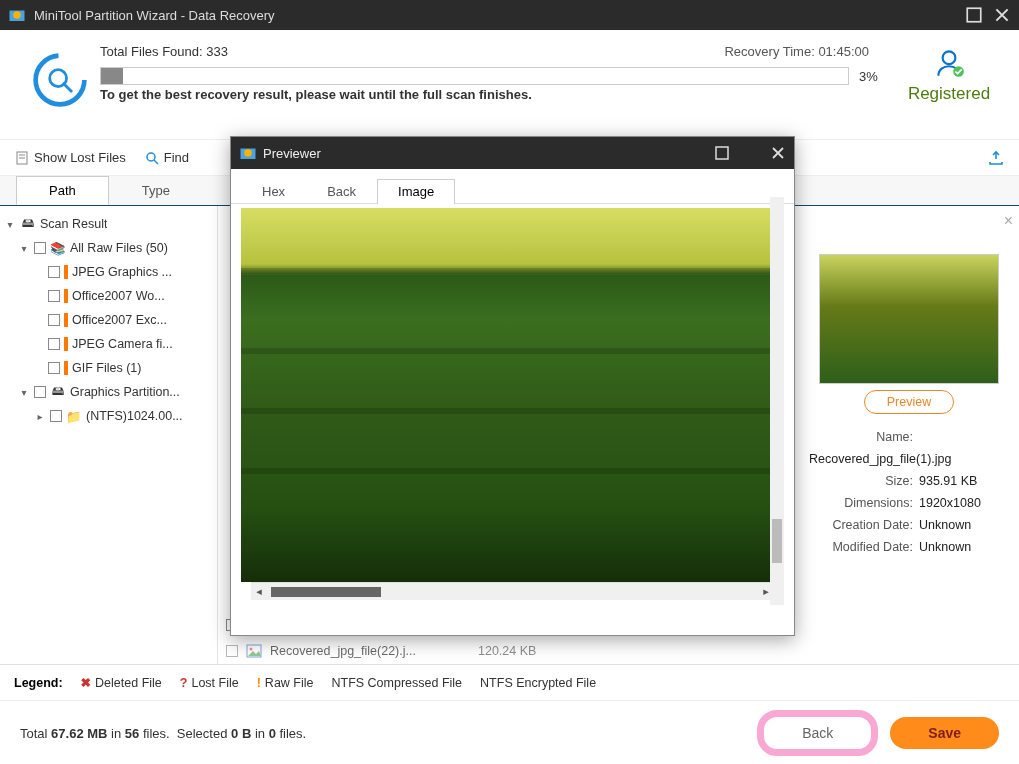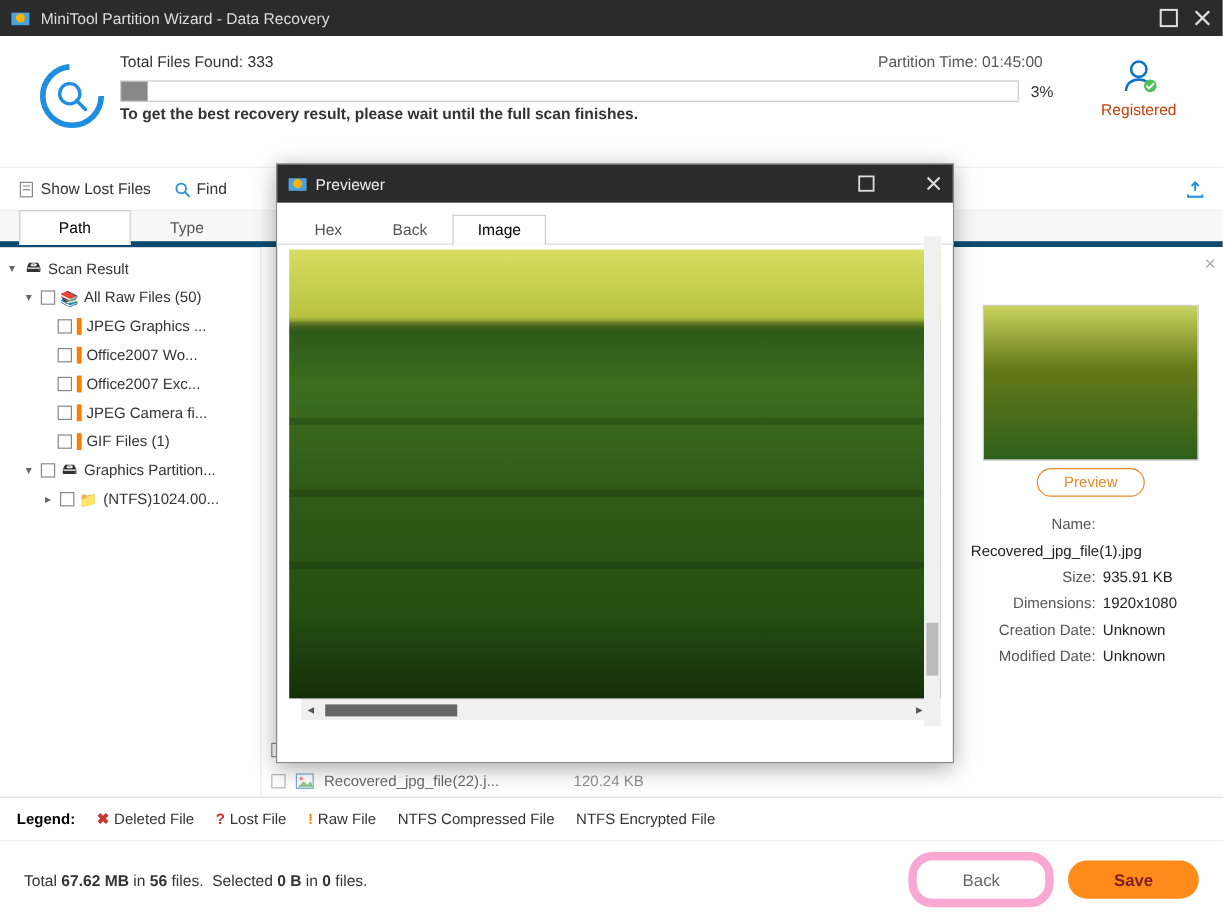--- a/index.html
+++ b/index.html
@@ -13,26 +13,26 @@
   .scan-icon-wrap svg { width:60px; height:60px; }
   .header-mid { flex: 1; font-size: 13px; color:#333; }
   .header-line1 { display:flex; padding: 4px 0 8px 0; }
   .header-line1 .found { margin-right: auto; }
   .header-line1 .remain { margin-right: 30px; color:#555; }
   .progress-wrap { display:flex; align-items:center; }
   .progress { flex:1; height:18px; border:1px solid #ccc; background:#fff; position:relative; }
   .progress .bar { height:100%; background:#888; }
   .progress-pct { margin-left:10px; font-size:13px; color:#333; width:40px;}
   .header-hint { font-weight:bold; font-size:13px; margin-top:2px; }
-  .header-right { width:100px; text-align:center; font-size:13px; color:#c2410c; }
+  .header-right { width:100px; text-align:center; font-size:17px; color:#4d7c0f; }
   .header-right svg { width:34px; height:34px; display:block; margin:6px auto 4px;}
   .toolbar { height:36px; display:flex; align-items:center; padding:0 14px; font-size:13px; color:#333; border-bottom:1px solid #eee; gap:18px;}
   .toolbar .item { display:flex; align-items:center; gap:4px; cursor:pointer;}
   .toolbar .rightend { margin-left:auto; cursor:pointer;}
-  .tabs { height:30px; display:flex; align-items:center; padding-left:16px; font-size:13px; border-bottom:5px solid #0c4a6e; background:#f7f7f7;}
+  .tabs { height:30px; display:flex; align-items:flex-start; padding-left:16px; font-size:13px; border-bottom:1px solid #0c4a6e; background:#f7f7f7;}
   .tabs .tab { padding:6px 32px; color:#555; cursor:pointer; border:1px solid transparent; border-bottom:none;}
   .tabs .tab.active { background:#fff; border-color:#ccc; border-bottom:1px solid #fff; margin-bottom:-1px; color:#000;}
   .content { display:flex; height: 458px; }
   .tree { width:218px; border-right:1px solid #e3e3e3; padding:6px 4px; font-size:12.5px; color:#333; overflow:hidden;}
   .tree-row { display:flex; align-items:center; height:24px; white-space:nowrap; gap:4px; cursor:pointer;}
   .tree-row .exp { width:12px; text-align:center; color:#666; font-size:10px;}
   .tree-row .cb { width:12px; height:12px; border:1px solid #888; }
   .tree-row .ic { width:16px; height:14px; display:inline-flex; align-items:center; justify-content:center;}
   .tree-row .lbl { overflow:hidden; text-overflow:ellipsis; }
   .ind1 { padding-left:0px;} .ind2{padding-left:14px;} .ind3{padding-left:44px;}
@@ -102,21 +102,21 @@
   <div class="scan-icon-wrap">
     <svg viewBox="0 0 64 64">
         <circle cx="32" cy="32" r="26" fill="none" stroke="#1f8de0" stroke-width="5" stroke-dasharray="120 50"></circle>
         <circle cx="30" cy="30" r="9" fill="none" stroke="#1f8de0" stroke-width="3"></circle>
         <line x1="36" y1="36" x2="44" y2="44" stroke="#1f8de0" stroke-width="3" stroke-linecap="round"></line>
       </svg>
   </div>
   <div class="header-mid">
     <div class="header-line1">
       <span class="found">Total Files Found:  333</span>
-      <span class="remain">Partition Time:   01:45:00</span>
+      <span class="remain">Recovery Time:   01:45:00</span>
     </div>
     <div class="progress-wrap">
       <div class="progress">
           <div class="bar" style="width:3%"></div>
         </div>
       <span class="progress-pct">3%</span>
       <span class="playpause">
         <svg viewBox="0 0 24 24">
             <circle cx="12" cy="12" r="10" fill="none" stroke="#1f8de0" stroke-width="1.6"></circle>
             <path d="M10 8 L16 12 L10 16 Z" fill="#1f8de0"></path>

